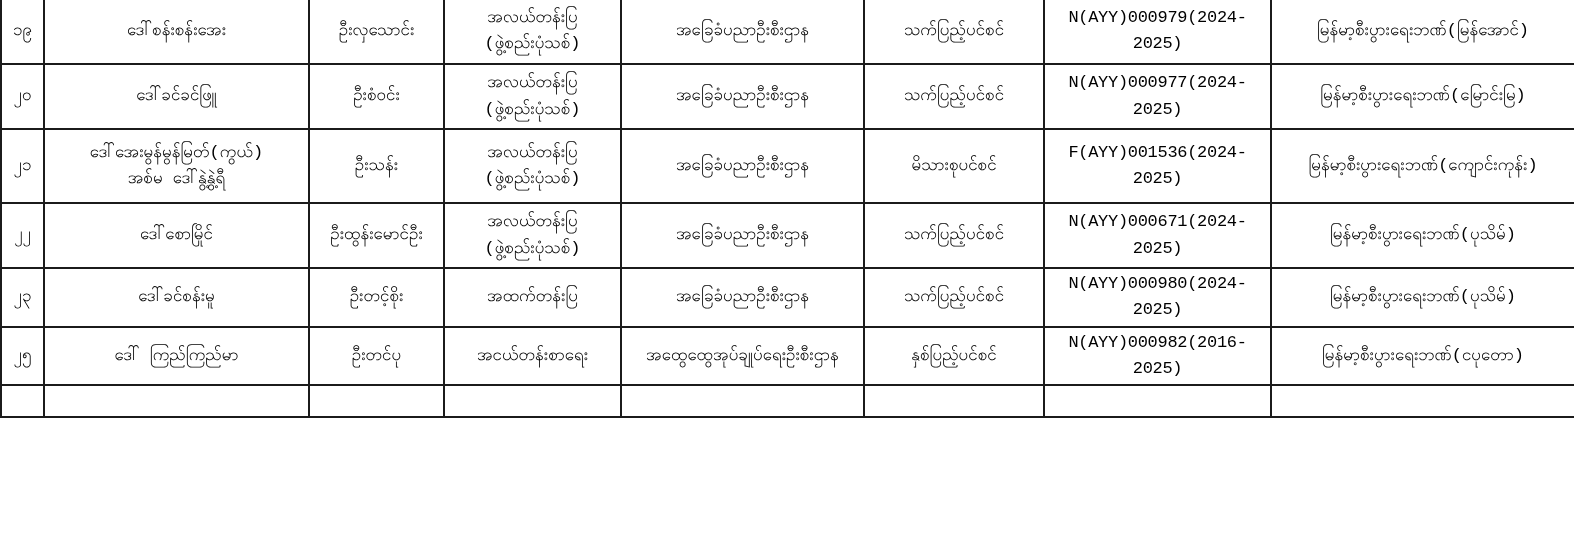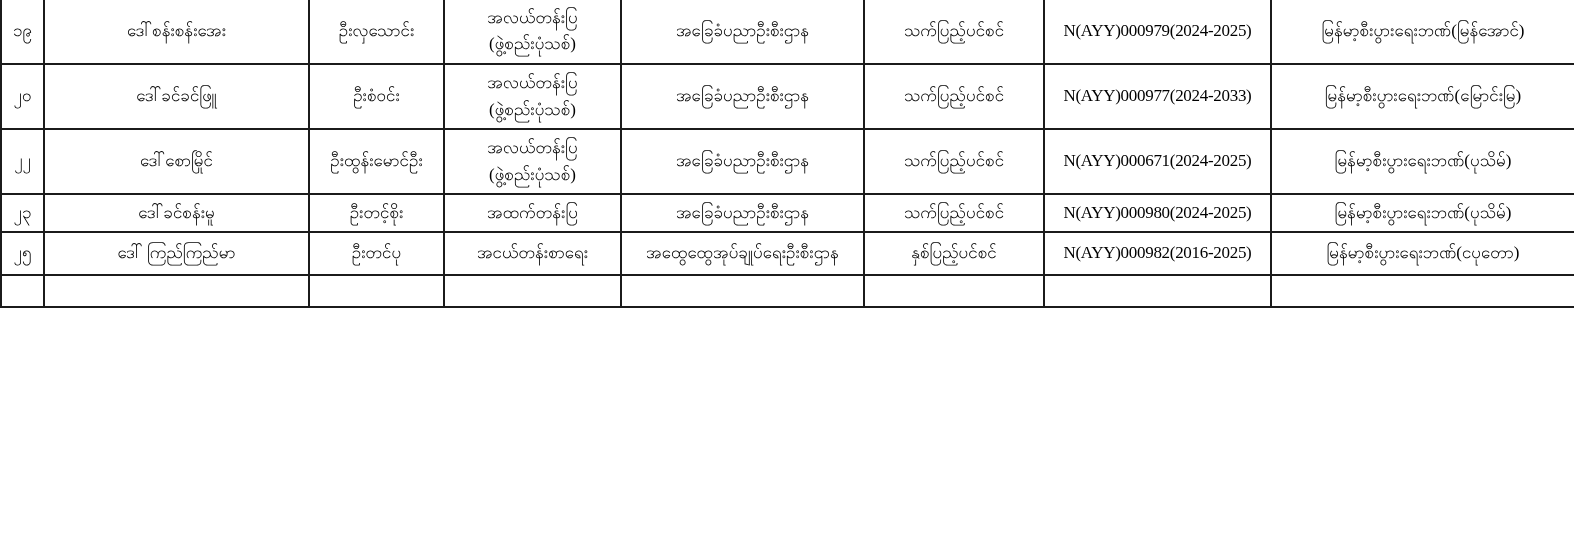--- a/index.html
+++ b/index.html
@@ -1,21 +1,21 @@
 <!DOCTYPE html>
 <html><head>
 <meta charset="utf-8">
 <style>
   html,body{margin:0;padding:0;background:#ffffff;}
   .page{
     position:relative;
     width:1574px;height:560px;
     overflow:hidden;
     background:#ffffff;
-    font-family:Liberation Serif, serif;
+    font-family:Liberation Mono, monospace;
     color:#000000;
   }
   table.roster{
     border-collapse:collapse;
     table-layout:fixed;
     width:1574px;
     margin-top:-3px; 
   }
   table.roster td{
     border:2px solid #1b1b1b;
@@ -71,24 +71,36 @@
     </tr>
 
     <tr class="h65">
       <td class="serial">၂၀</td>
       <td>ဒေါ်ခင်ခင်ဖြူ</td>
       <td>ဦးစံဝင်း</td>
       <td>အလယ်တန်းပြ
 (ဖွဲ့စည်းပုံသစ်)</td>
       <td>အခြေခံပညာဦးစီးဌာန</td>
       <td>သက်ပြည့်ပင်စင်</td>
-      <td class="idno">N(AYY)000977(2024-2033)</td>
+      <td class="idno">N(AYY)000977(2024-2025)</td>
       <td>မြန်မာ့စီးပွားရေးဘဏ်(မြောင်းမြ)</td>
     </tr>
 
+    <tr class="h74">
+      <td class="serial">၂၁</td>
+      <td>ဒေါ်အေးမွန်မွန်မြတ်(ကွယ်)
+အစ်မ ဒေါ်နွဲ့နွဲ့ရီ</td>
+      <td>ဦးသန်း</td>
+      <td>အလယ်တန်းပြ
+(ဖွဲ့စည်းပုံသစ်)</td>
+      <td>အခြေခံပညာဦးစီးဌာန</td>
+      <td>မိသားစုပင်စင်</td>
+      <td class="idno">F(AYY)001536(2024-2025)</td>
+      <td>မြန်မာ့စီးပွားရေးဘဏ်(ကျောင်းကုန်း)</td>
+    </tr>
 
     <tr class="h65">
       <td class="serial">၂၂</td>
       <td>ဒေါ်စောမြိုင်</td>
       <td>ဦးထွန်းမောင်ဦး</td>
       <td>အလယ်တန်းပြ
 (ဖွဲ့စည်းပုံသစ်)</td>
       <td>အခြေခံပညာဦးစီးဌာန</td>
       <td>သက်ပြည့်ပင်စင်</td>
       <td class="idno">N(AYY)000671(2024-2025)</td>

